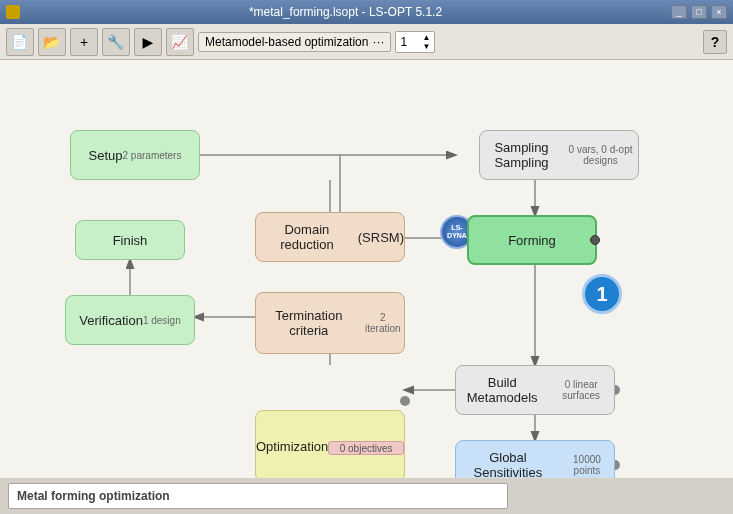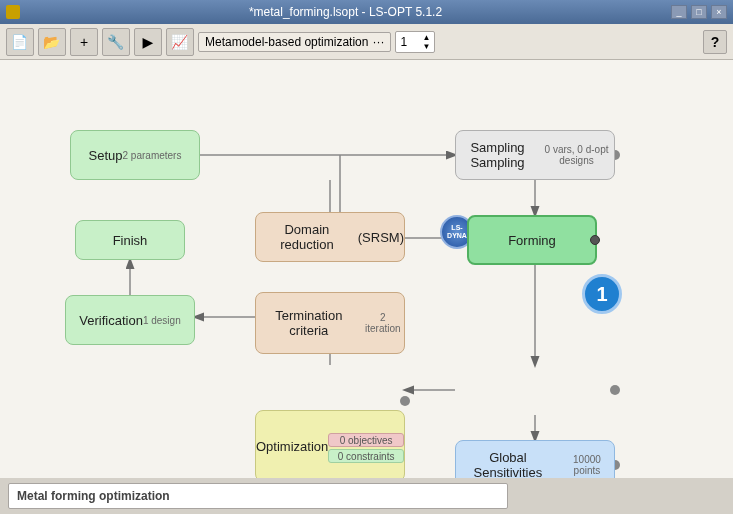--- a/index.html
+++ b/index.html
@@ -140,21 +140,21 @@
       background: #c8f0c8;
       border: 1px solid #90c890;
       width: 130px; height: 50px;
       left: 65px; top: 235px;
       border-radius: 8px;
     }
     .node-sampling {
       background: #e8e8e8;
       border: 1px solid #b0b0b0;
       width: 160px; height: 50px;
-      left: 455px; top: 70px;
+      left: 479px; top: 70px;
       border-radius: 8px;
     }
     .node-domain {
       background: #f0dcc8;
       border: 1px solid #c8a882;
       width: 150px; height: 50px;
       left: 255px; top: 152px;
       border-radius: 8px;
     }
     .node-forming {
@@ -406,26 +406,27 @@
     <span class="node-title">Termination criteria</span>
     <span class="node-subtitle">2 iteration</span>
   </div>
 
   <div class="node node-optimization">
     <span class="node-title">Optimization</span>
     <div class="opt-bars">
       <div class="opt-bar opt-bar-objectives">
         <span>0 objectives</span>
       </div>
-      <div class="opt-bar opt-bar-constraints">
-        <span>0 constraints</span>
-      </div>
     </div>
   </div>
 
+  <div class="node node-build-metamodels">
+    <span class="node-title">Build Metamodels</span>
+    <span class="node-subtitle">0 linear surfaces</span>
+  </div>
 
   <div class="node node-global">
     <span class="node-title">Global Sensitivities</span>
     <span class="node-subtitle">10000 points</span>
   </div>
 
   <div class="callout-badge">
     <span>1</span>
   </div>
 

